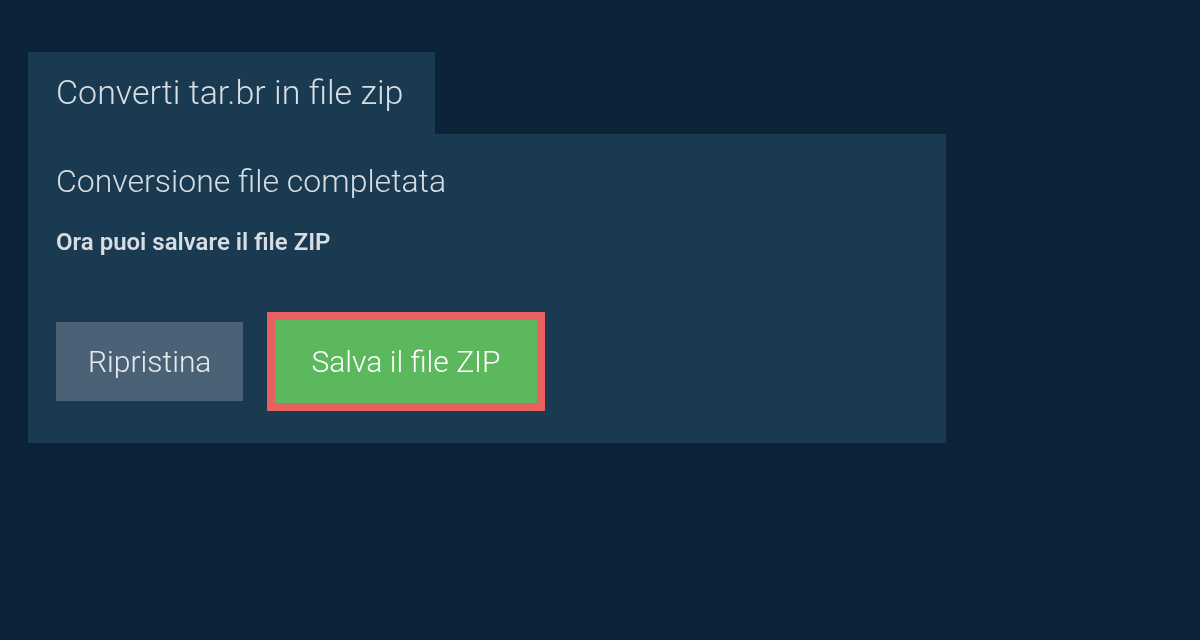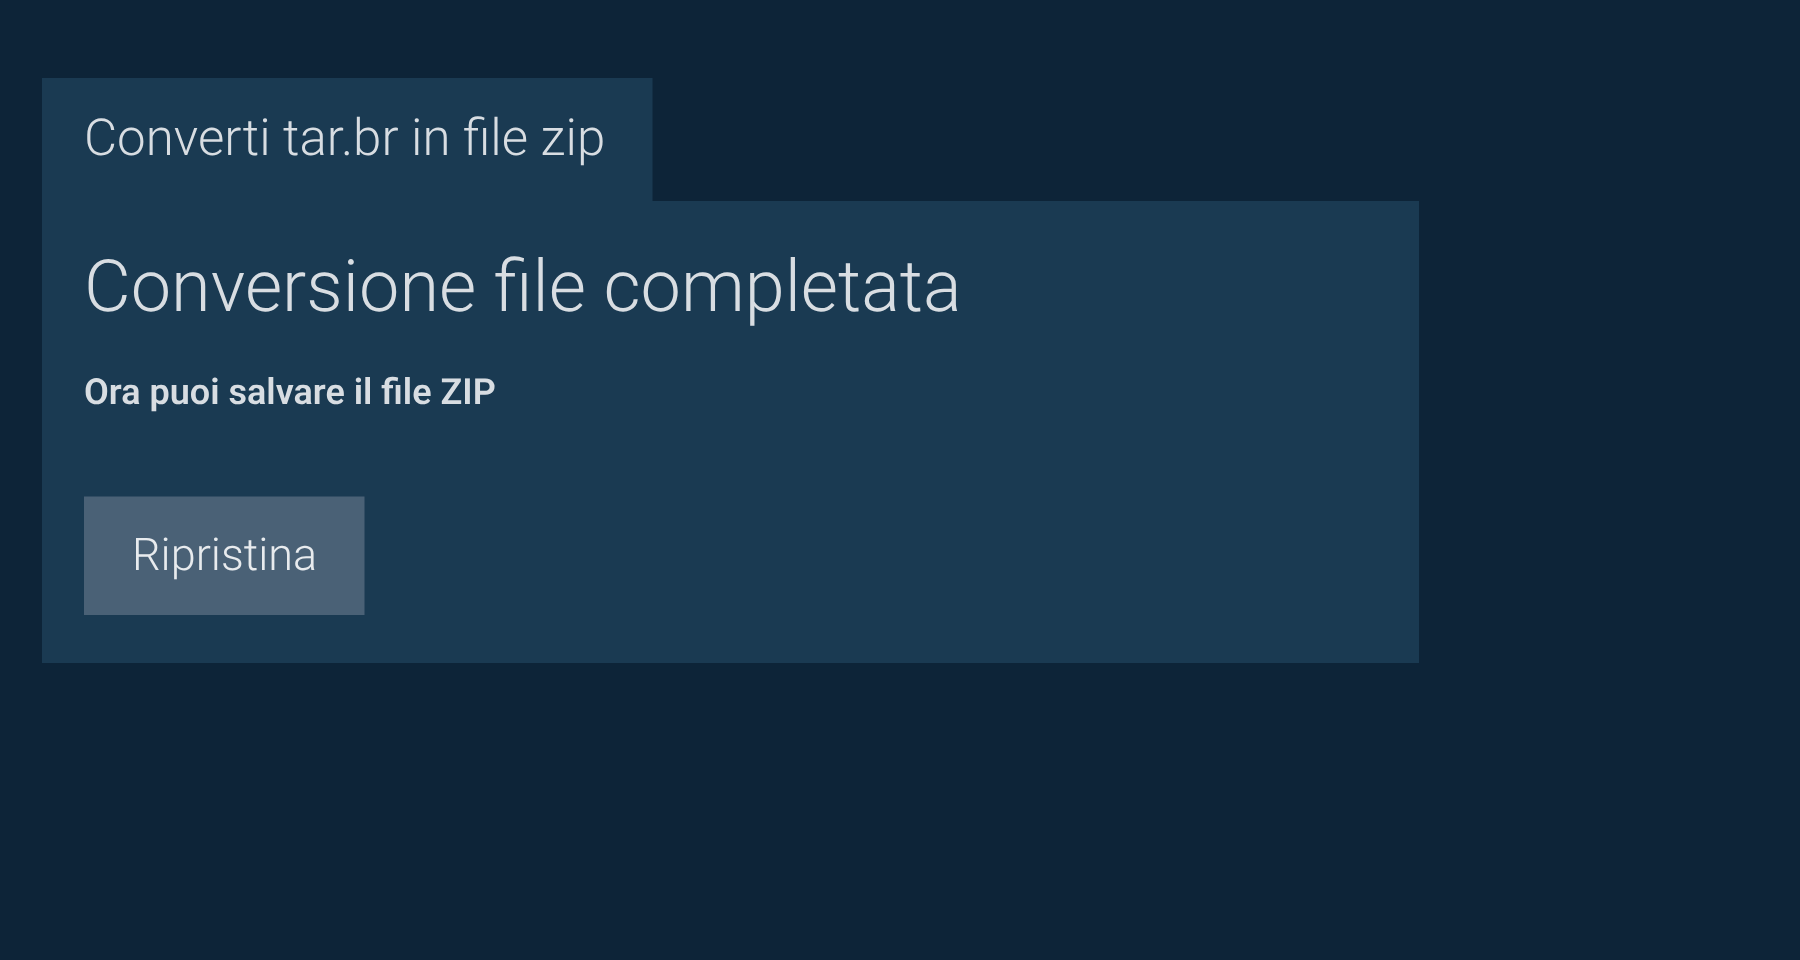--- a/index.html
+++ b/index.html
@@ -33,21 +33,21 @@
       padding: 20px 32px 22px 28px;
     }
     
     .panel {
       background-color: #1a3a52;
       padding: 28px 28px 32px 28px;
     }
     
     .title {
       color: #d8dde2;
-      font-size: 48px;
+      font-size: 32px;
       font-weight: 300;
       margin-bottom: 28px;
     }
     
     .subtitle {
       color: #d8dde2;
       font-size: 24px;
       font-weight: 600;
       margin-bottom: 56px;
     }
@@ -91,15 +91,18 @@
 
 <div class="container">
   <div class="tab">
     <span>Converti tar.br in file zip</span>
   </div>
   <div class="panel">
     <h1 class="title">Conversione file completata</h1>
     <p class="subtitle">Ora puoi salvare il file ZIP</p>
     <div class="button-row">
       <button class="reset-button">Ripristina</button>
+      <div class="save-button-wrapper">
+        <button class="save-button">Salva il file ZIP</button>
+      </div>
     </div>
   </div>
 </div>
 
 </body></html>

